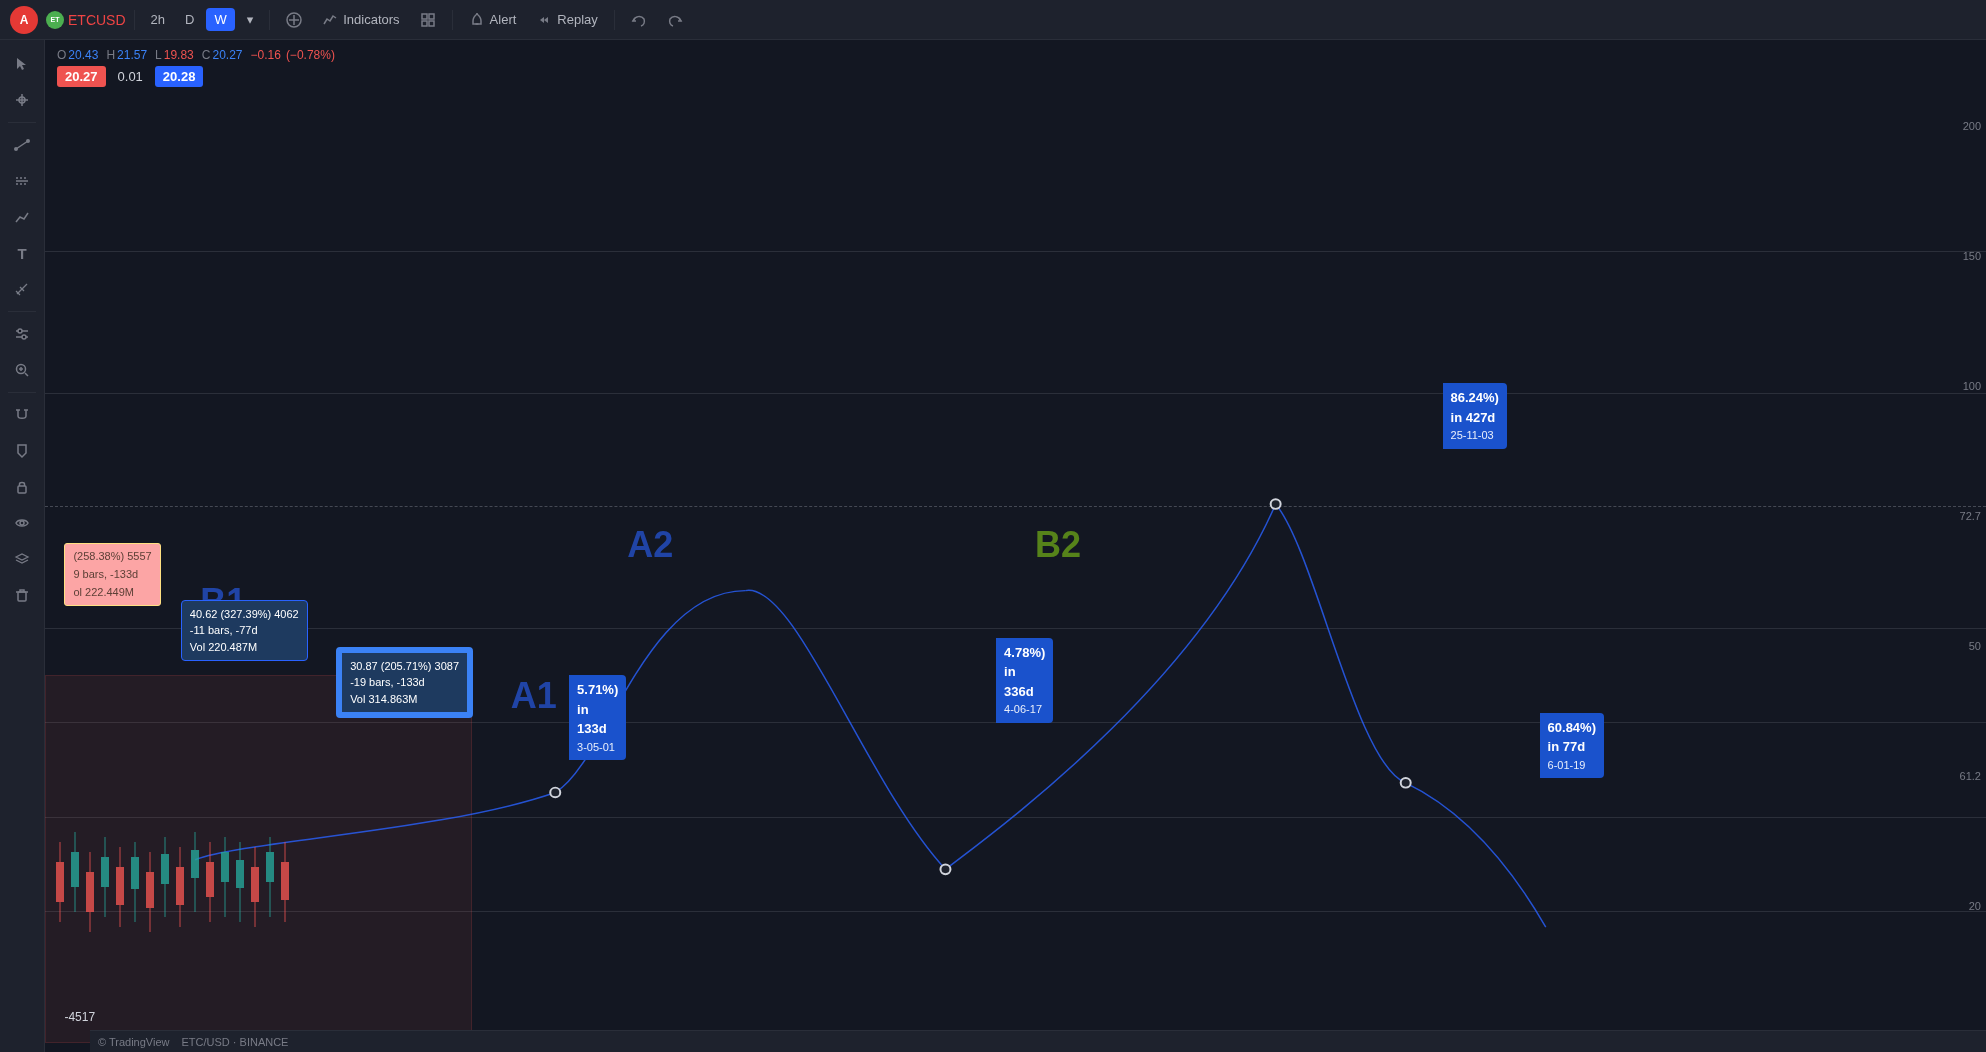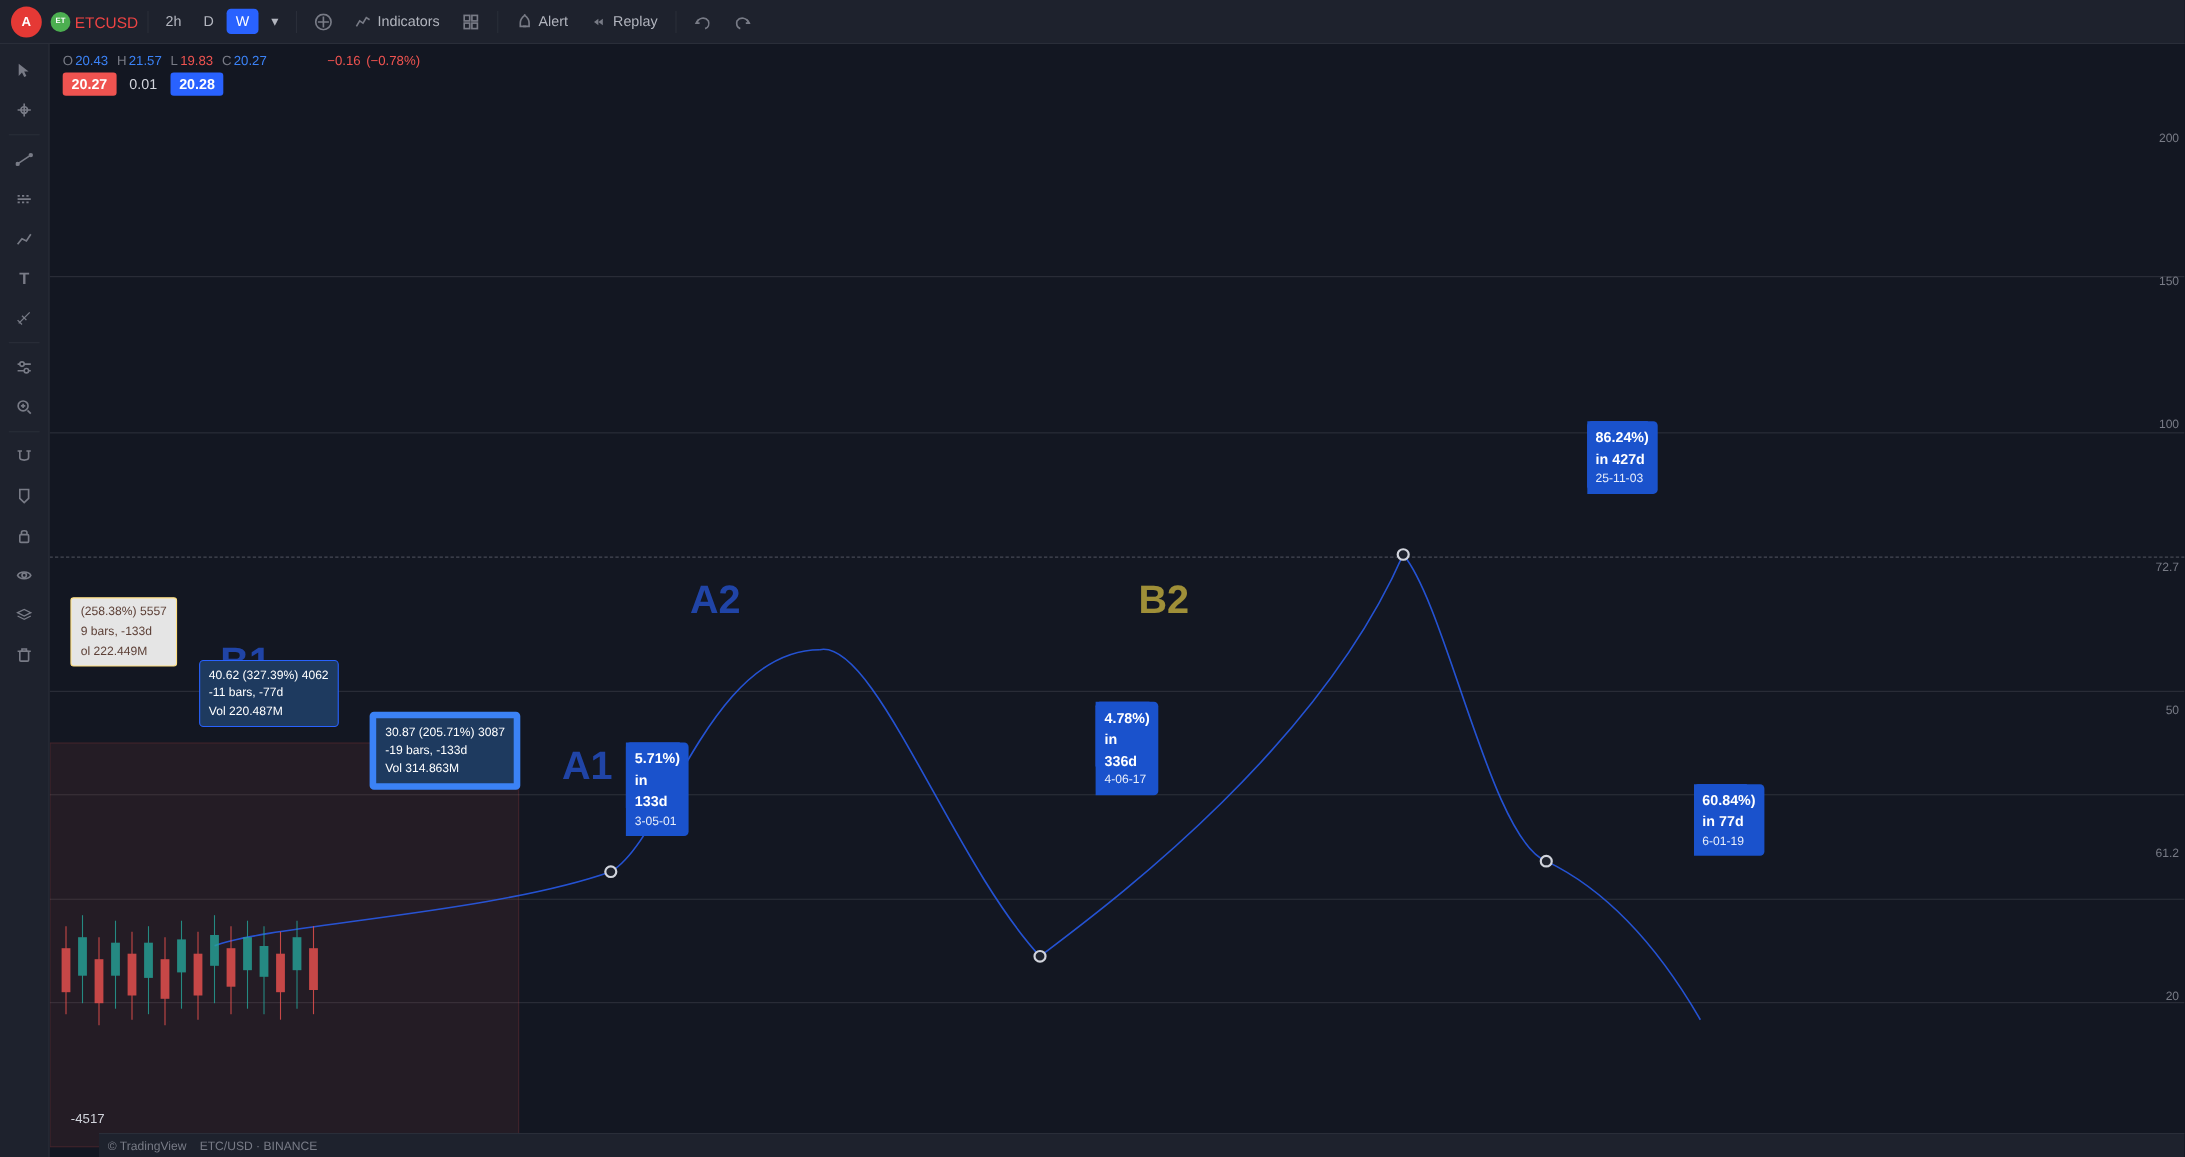--- a/index.html
+++ b/index.html
@@ -143,21 +143,21 @@
     }
     .ohlc-row {
       display: flex;
       align-items: center;
       gap: 2px;
       font-size: 12px;
     }
     .ohlc-label { color: #787b86; }
     .ohlc-val { color: #3b82f6; }
     .ohlc-val-red { color: #ef5350; }
-    .ohlc-change-neg { color: #ef5350; margin-left: 47px; }
+    .ohlc-change-neg { color: #ef5350; }
 
     
     .price-badges {
       display: flex;
       gap: 6px;
       margin-top: 4px;
     }
     .badge-red {
       background: #ef5350;
       color: white;
@@ -193,21 +193,21 @@
     
     .chart-svg {
       position: absolute;
       top: 0;
       left: 0;
       width: 100%;
       height: 100%;
     }
     .annotation-label-yellow {
       position: absolute;
-      background: #e5e5e5;
+      background: #fca5a5;
       color: #5d4037;
       font-size: 11px;
       padding: 4px 8px;
       border-radius: 3px;
       white-space: nowrap;
       pointer-events: none;
       border: 1px solid #ffe082;
     }
 
     
@@ -527,21 +527,21 @@
 
     <div class="wave-label" style="left:8%;top:50%;font-size:36px;opacity:0.6;color:#2962ff;">
       B1
     </div>
     <div class="wave-label" style="left:24%;top:60%;font-size:36px;opacity:0.6;color:#2962ff;">
       A1
     </div>
     <div class="wave-label" style="left:30%;top:44%;font-size:36px;opacity:0.6;color:#2962ff;">
       A2
     </div>
-    <div class="wave-label" style="left:51%;top:44%;font-size:36px;opacity:0.6;color:#fde047;">
+    <div class="wave-label" style="left:51%;top:44%;font-size:36px;opacity:0.6;color:#84cc16;">
       B2
     </div>
 
     <div class="annotation-label-yellow" style="left:1%;top:46%;font-size:11px;line-height:1.6;">
       <div>(258.38%) 5557</div>
       <div>9 bars, -133d</div>
       <div>ol 222.449M</div>
     </div>
 
     <div class="chart-tooltip" style="left:7%;top:52%;font-size:11px;line-height:1.5;background:#1e3a5f;border:1px solid #2962ff;">

